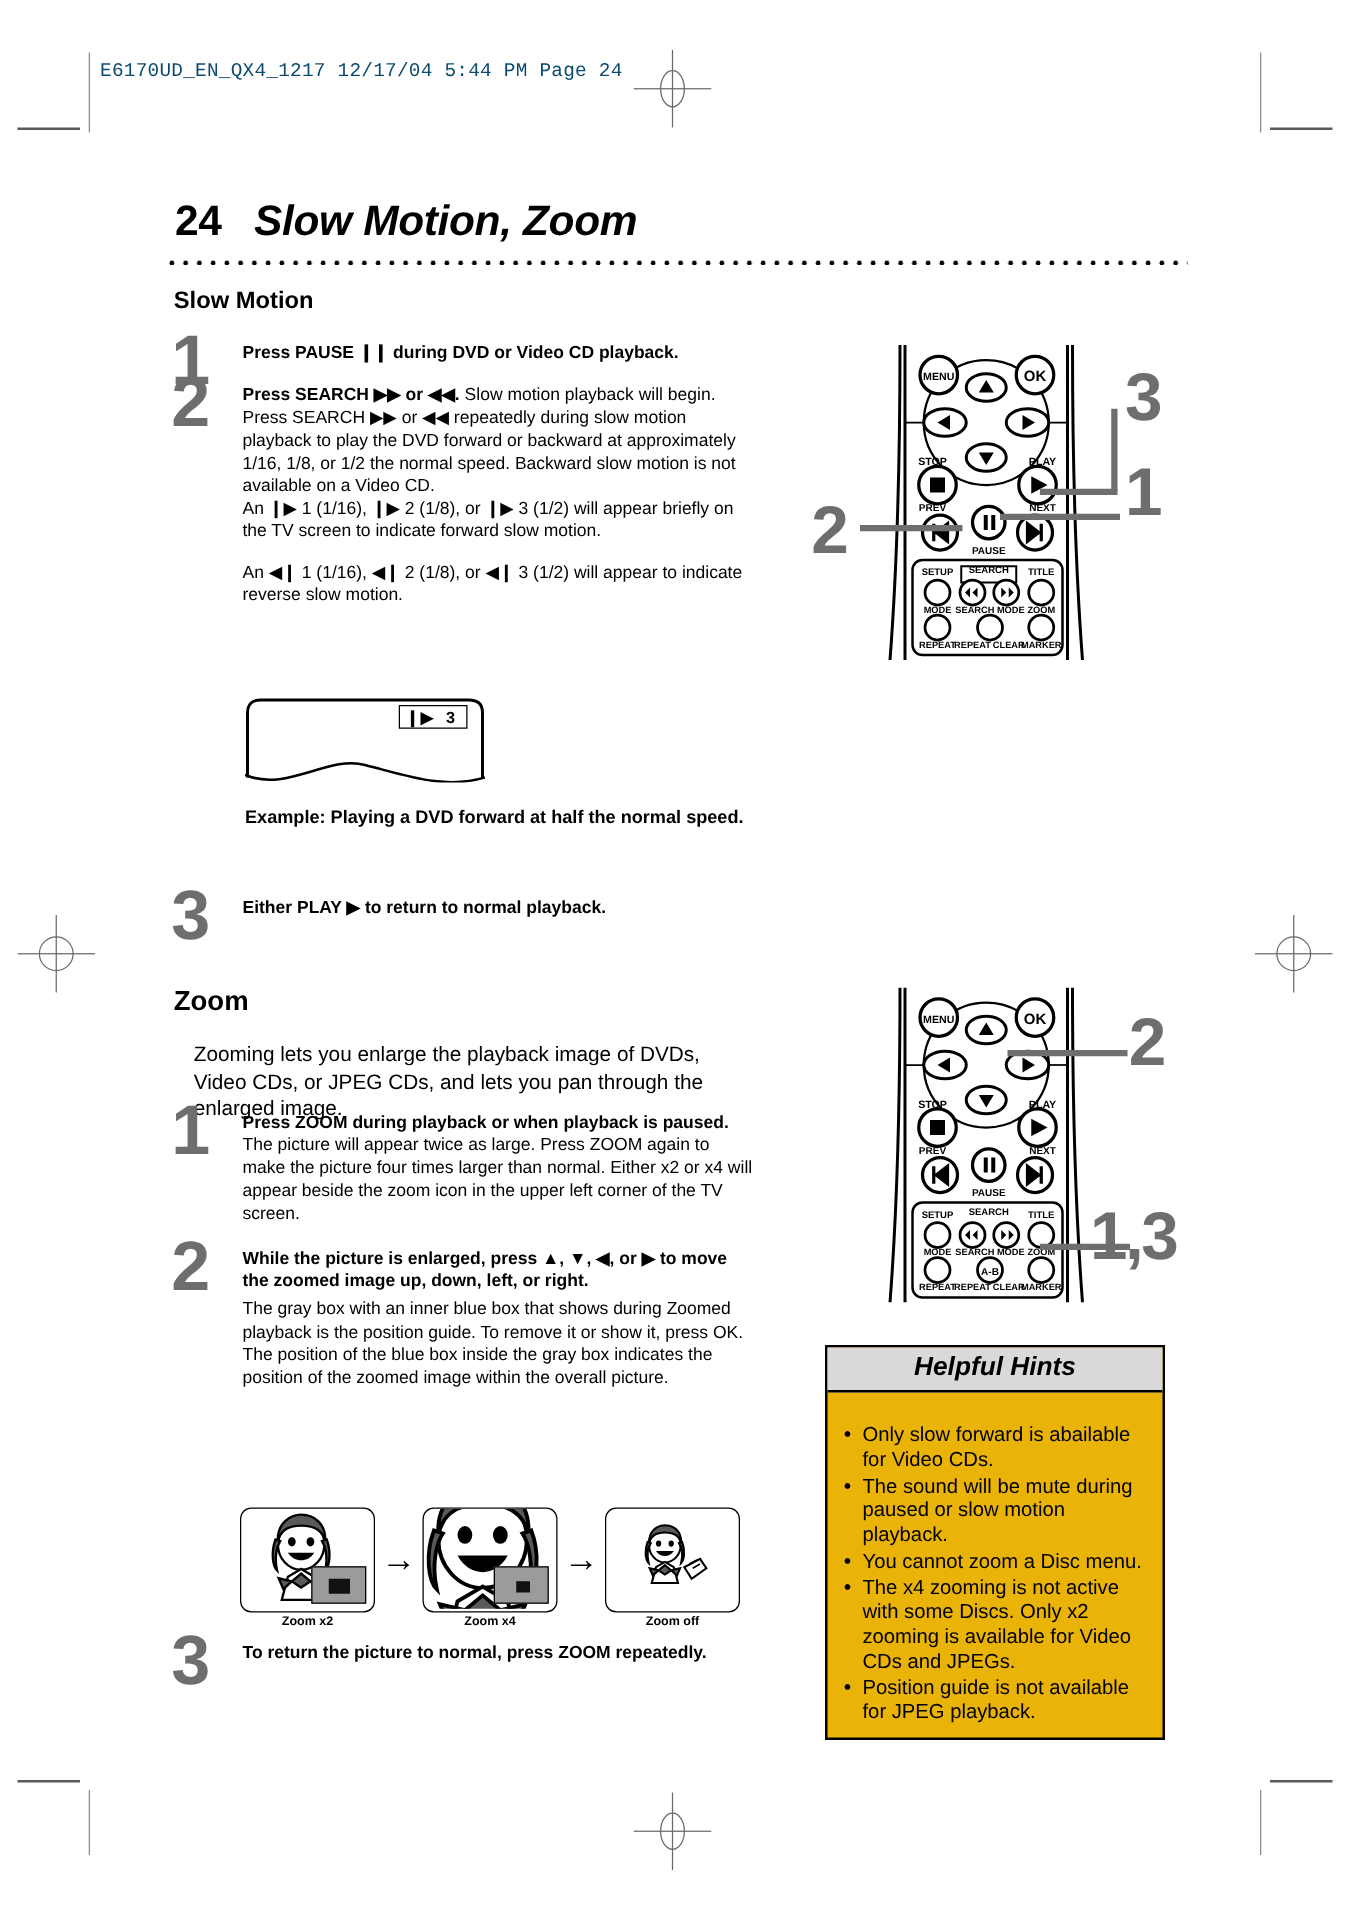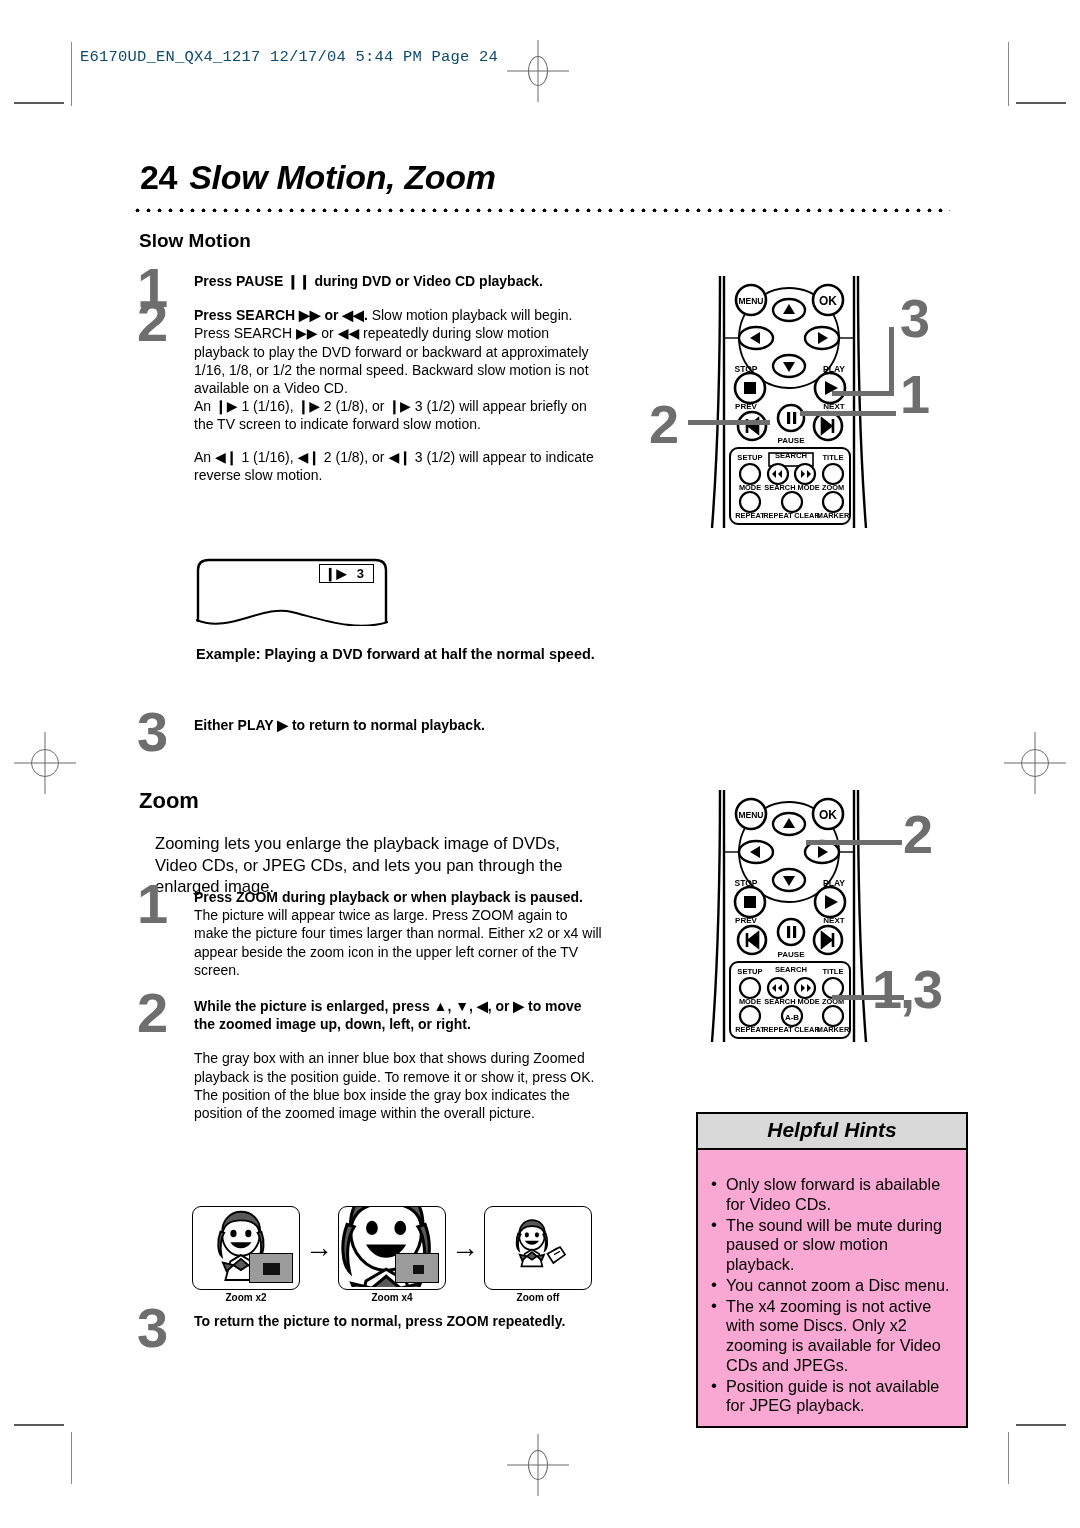--- a/index.html
+++ b/index.html
@@ -30,21 +30,21 @@
   }
 
   
   .content { position:absolute; left:0; top:0; width:1080px; height:1528px; }
 
   .title {
     position:absolute; left:140px; top:158px;
     font-size:34px; font-weight:bold; font-style:italic;
     letter-spacing:-0.3px;
   }
-  .title .num { font-style:normal; margin-right:12px; }
+  .title .num { font-style:normal; margin-right:26px; }
   .dotrule {
     position:absolute; left:132px; top:205px; width:818px; height:7px;
     background-image:radial-gradient(circle, #000 1.9px, rgba(0,0,0,0) 2.1px);
     background-size:11px 7px; background-position:0 2px; background-repeat:repeat-x;
   }
 
   .sec-head { position:absolute; font-size:19px; font-weight:bold; }
 
   .col-left { position:absolute; left:139px; width:465px; }
 
@@ -70,21 +70,21 @@
   
   .illus { position:absolute; left:192px; top:1206px; width:400px; height:104px; display:flex; align-items:flex-start; }
   .ibox { width:108px; }
   .ipic { width:108px; height:84px; border:1.6px solid #000; border-radius:9px; position:relative; overflow:hidden; background:#fff; }
   .icap { text-align:center; font-size:10px; font-weight:bold; margin-top:2px; }
   .iarrow { width:40px; height:84px; display:flex; align-items:center; justify-content:center; font-size:28px; font-weight:bold; line-height:1;}
   .pg { position:absolute; background:#9b9b9b; border:1.4px solid #000; }
   .pg i { position:absolute; background:#111; display:block; }
 
   
-  .hints { position:absolute; left:696px; top:1076px; width:272px; border:2.2px solid #000; background:#f9a8d4;margin-top:36px; }
+  .hints { position:absolute; left:660px; top:1076px; width:272px; border:2.2px solid #000; background:#eab308; }
   .hints h3 { margin:0; text-align:center; font-size:21px; font-style:italic; font-weight:bold;
               background:#d9d9d9; border-bottom:2.2px solid #000; padding:4px 0 6px; }
   .hints ul { margin:0; padding:25px 10px 9px 10px; list-style:none; }
   .hints li { font-size:16.2px; line-height:1.22; margin-bottom:1px; padding-left:18px; position:relative; }
   .hints li::before { content:"•"; position:absolute; left:3px; top:-1px; font-size:17px; }
 
   
   .remote-wrap { position:absolute; }
   .callout { position:absolute; font-size:54px; font-weight:bold; color:#6e6e6e; line-height:.9; letter-spacing:-2px; }
   .cline { position:absolute; background:#6e6e6e; height:5px; }
@@ -177,21 +177,21 @@
   </div>
 
   <div class="col-left" style="top:888px;">
     <div class="step">
       <div class="bignum">1</div>
       <p><span class="b">Press ZOOM during playback or when playback is paused.</span><span> The picture will appear twice as large. Press ZOOM again to make the picture four times larger than normal. Either x2 or x4 will appear beside the zoom icon in the upper left corner of the TV screen.</span></p>
     </div>
     <div class="step" style="margin-top:18px;">
       <div class="bignum">2</div>
       <p><span class="b">While the picture is enlarged, press ▲, ▼, ◀, or ▶ to move the zoomed image up, down, left, or right.</span></p>
-      <p style="margin-top:16px;">The gray box with an inner blue box that shows during Zoomed playback is the position guide. To remove it or show it, press OK. The position of the blue box inside the gray box indicates the position of the zoomed image within the overall picture.</p>
+      <p style="margin-top:4px;">The gray box with an inner blue box that shows during Zoomed playback is the position guide. To remove it or show it, press OK. The position of the blue box inside the gray box indicates the position of the zoomed image within the overall picture.</p>
     </div>
   </div>
 
   <div class="illus">
 
     <div class="ibox">
       <div class="ipic">
         <svg width="104" height="80" viewBox="0 0 104 80">
           <g transform="translate(20,6) scale(0.62)">
             <ellipse cx="45" cy="36" rx="30" ry="33" fill="#fff" stroke="#000" stroke-width="3"></ellipse>

